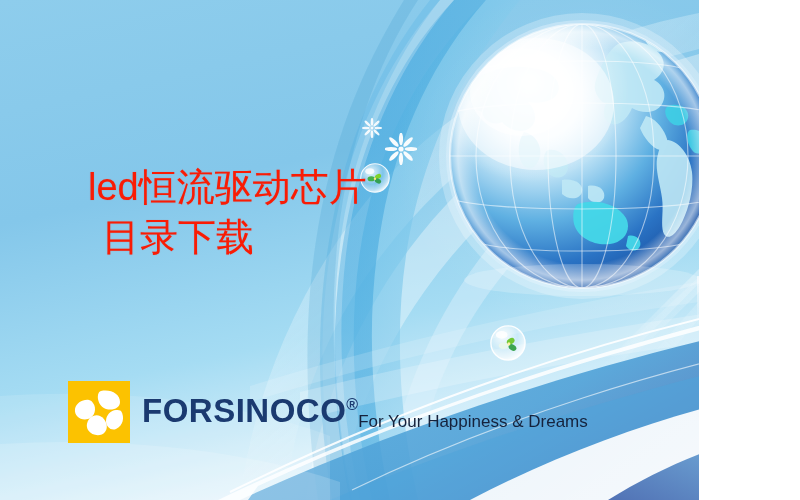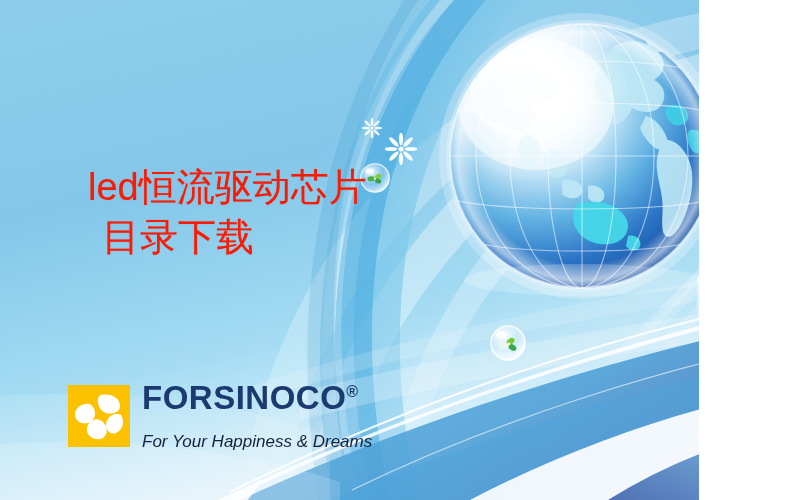--- a/index.html
+++ b/index.html
@@ -77,42 +77,41 @@
   #logo-mark {
     width: 62px;
     height: 62px;
     background: #fcc200;
     flex: 0 0 auto;
   }
   #logo-mark svg { display:block; width:62px; height:62px; }
   #logo-text {
     margin-left: 12px;
     display: flex;
-    flex-direction: column;
+    flex-direction: row;
   }
   #brand-name {
     color: #1b3a70;
     font-size: 33px;
     font-weight: bold;
     letter-spacing: 0.5px;
     line-height: 1;
     white-space: nowrap;
   }
   #brand-name .reg {
     font-size: 16px;
     vertical-align: super;
     letter-spacing: 0;
   }
   #brand-tagline {
     color: #15223c;
     font-size: 17px;
     line-height: 1;
     margin-top: 19px;
     white-space: nowrap;
-    font-style: italic;
   }
 </style>
 </head>
 <body>
 
 <div id="stage">
 
   <div class="bg-layer">
     <svg viewBox="0 0 800 500" xmlns="http://www.w3.org/2000/svg">
       <defs>

